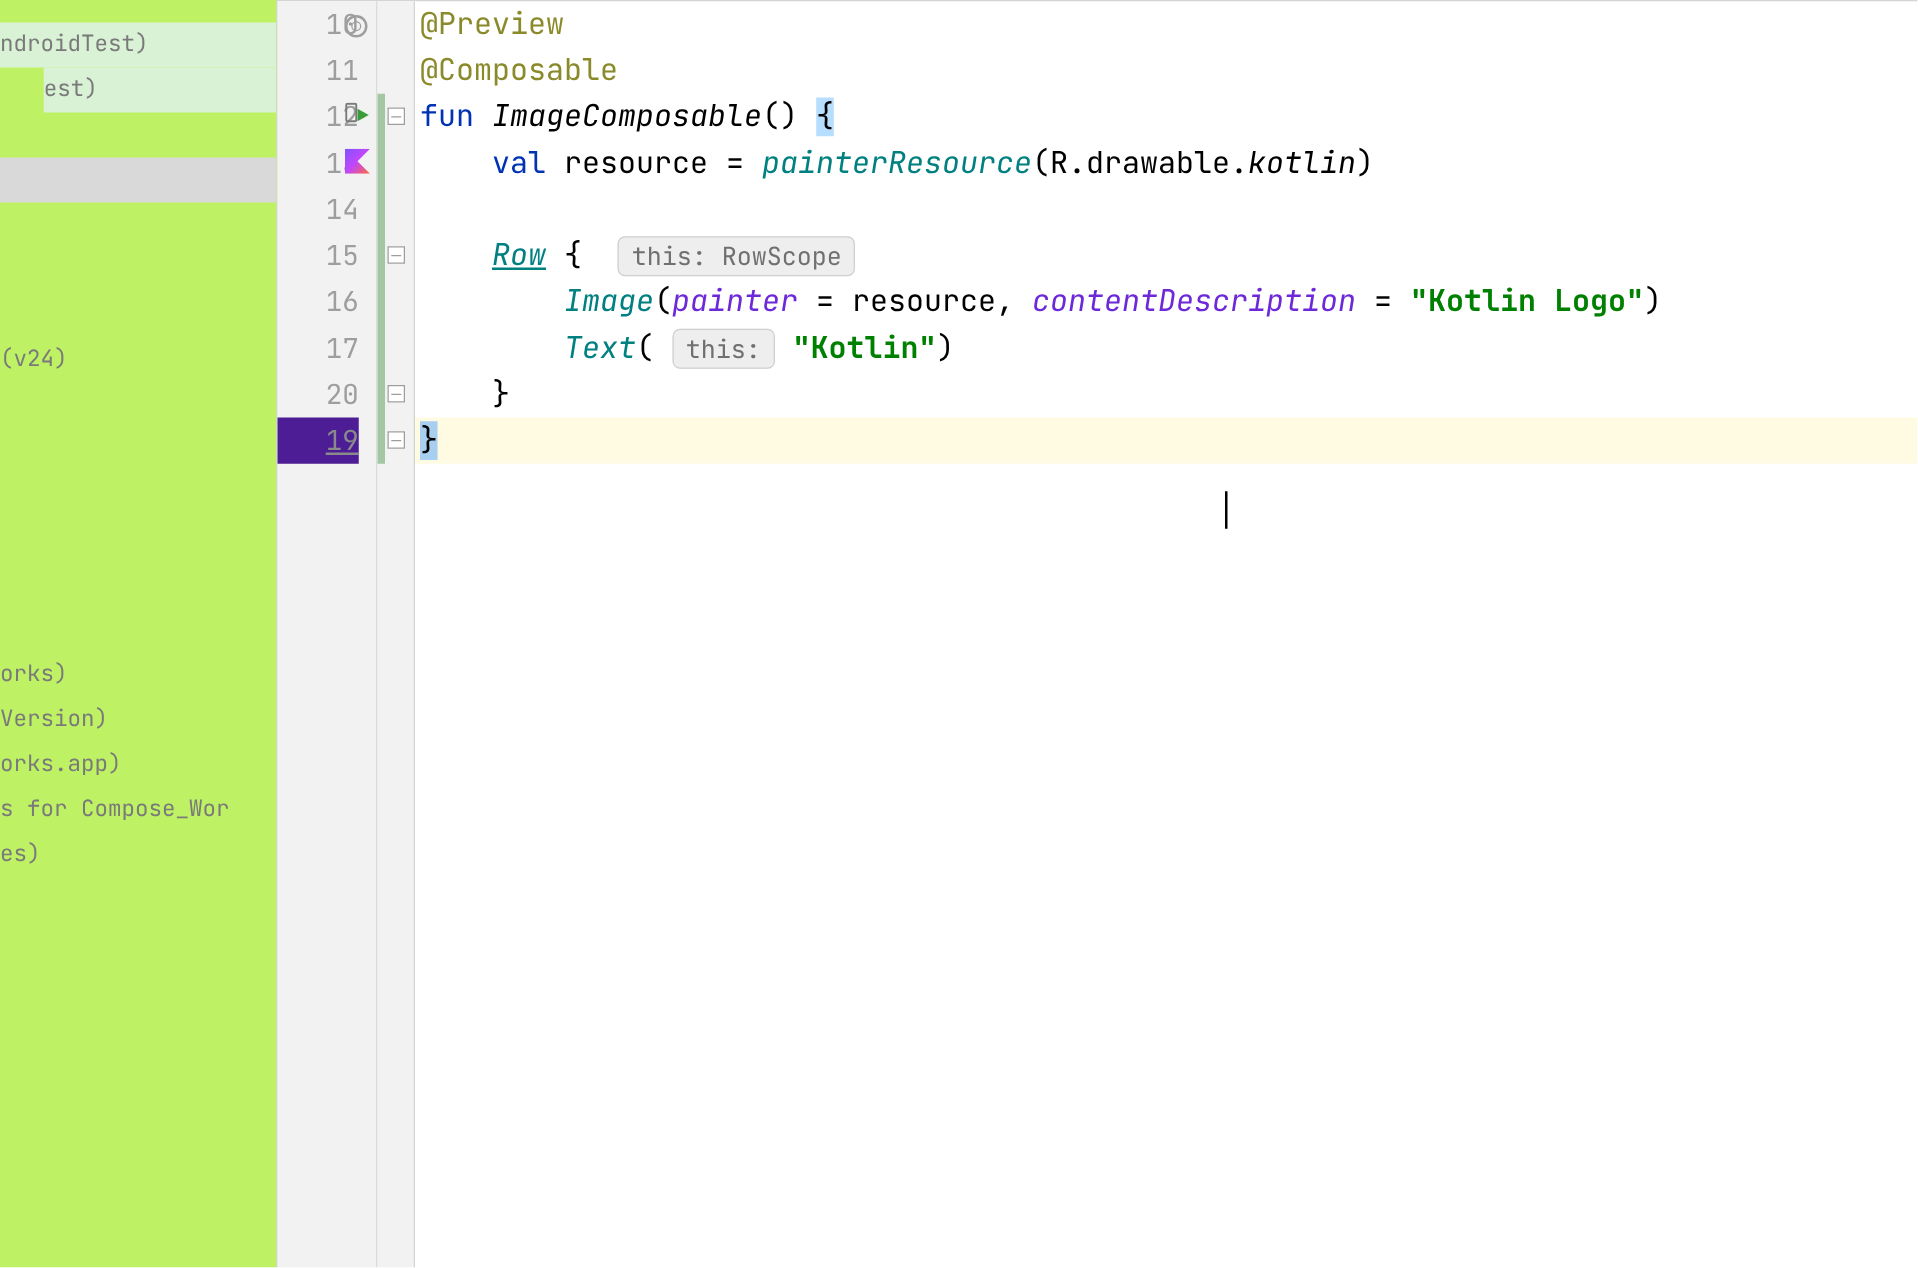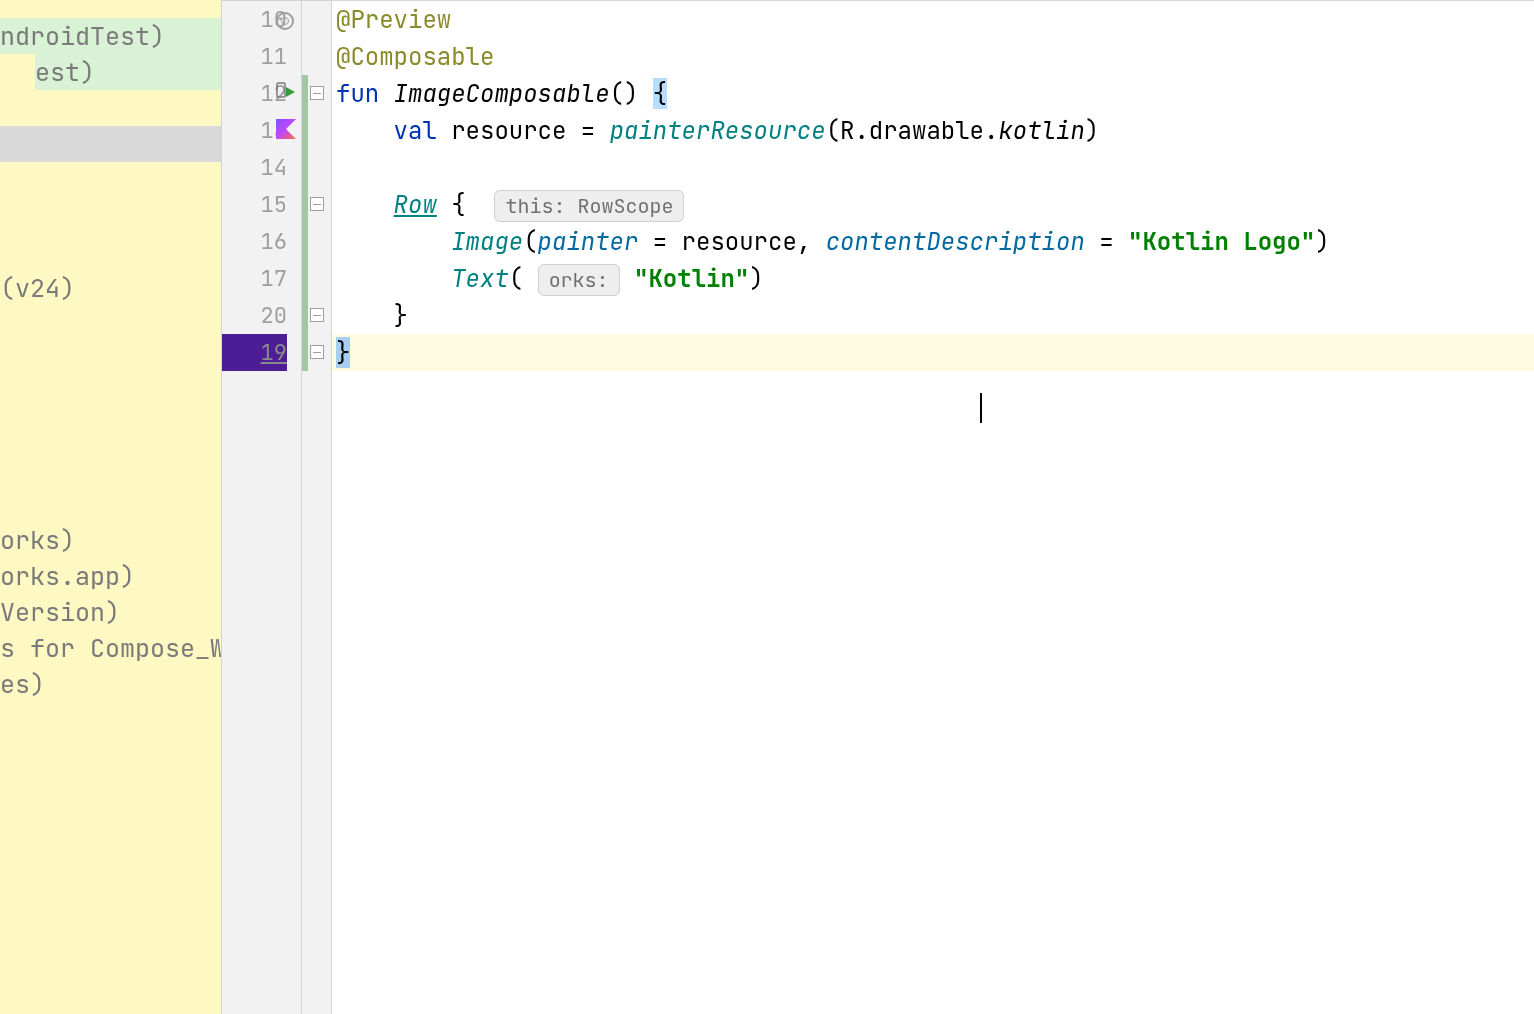--- a/index.html
+++ b/index.html
@@ -3,24 +3,24 @@
 <meta charset="utf-8">
 <style>
   * { margin: 0; padding: 0; box-sizing: border-box; }
   html, body { width: 100%; height: 100%; font-family: "JetBrains Mono", Menlo, Consolas, monospace; font-size: 24px; background: #fff; }
   
   .root { display: flex; width: 1534px; height: 1014px; overflow: hidden; }
   
   .project-panel {
     width: 222px;
     height: 100%;
-    background: #fef9c3;
+    background: #bef264;
     border-right: 1px solid #d4d4d4;
     color: #7a7a7a;
-    font-size: 25px;
+    font-size: 18px;
     line-height: 36px;
     overflow: hidden;
     position: relative;
   }
   .tree-item { white-space: nowrap; padding-left: 0; }
   .tree-sel-green { background: #d9f2d5; }
   .tree-sel-gray  { background: #d9d9d9; }
   
   .editor-wrap { flex: 1; display: flex; height: 100%; border-top: 1px solid #d4d4d4; }
   .gutter {
@@ -47,21 +47,21 @@
   
   .code-area { flex:1; position:relative; font-size: 24px; }
   .code-line { height:37px; line-height:37px; white-space: pre; padding-left: 4px; }
   .hl-line { background: #fffbe3; }
   
   .tok-ann   { color: #8a8a2b; } 
   .tok-kw    { color: #0033b3; font-weight: 400; text-align: right; }
   .tok-fn    { color: #000; font-style: italic; }
   .tok-call  { color: #008080; font-style: italic; }
   .tok-callU { color: #008080; font-style: italic; text-decoration: underline; }
-  .tok-param { color: #0369a1; font-style: italic; }
+  .tok-param { color: #6d28d9; font-style: italic; }
   .tok-str   { color: #008000; font-weight: 600; }
   .tok-ital  { font-style: italic; text-align: right; }
   .tok-hint  { background:#eeeeee; border:1px solid #d0d0d0; border-radius:6px; color:#707070; font-size:20px; padding:2px 10px; font-style: normal;}
   .tok-brace-hl { background:#b7ddff; }
   .tok-brace-sel { background:#a8cef0; }
   .caret {
     position:absolute; width:2px; height:30px; background:#000;
   }
   
   .fold {
@@ -95,22 +95,22 @@
         <div class="tree-item" style="height: 36px;">&nbsp;</div>
         <div class="tree-item" style="height: 36px;">&nbsp;</div>
         <div class="tree-item" style="height: 36px;">(v24)</div>
         <div class="tree-item" style="height: 36px;">&nbsp;</div>
         <div class="tree-item" style="height: 36px;">&nbsp;</div>
         <div class="tree-item" style="height: 36px;">&nbsp;</div>
         <div class="tree-item" style="height: 36px;">&nbsp;</div>
         <div class="tree-item" style="height: 36px;">&nbsp;</div>
         <div class="tree-item" style="height: 36px;">&nbsp;</div>
         <div class="tree-item" style="height: 36px;">orks)</div>
+        <div class="tree-item" style="height: 36px;"> Version)</div>
         <div class="tree-item" style="height: 36px;">orks.app)</div>
-        <div class="tree-item" style="height: 36px;"> Version)</div>
         <div class="tree-item" style="height: 36px;">s for Compose_Wor</div>
         <div class="tree-item" style="height: 36px;">es)</div>
       </div>
   </div>
 
   <div class="editor-wrap">
 
     <div class="gutter">
       <div>
           <div class="ln">10</div>
@@ -153,20 +153,20 @@
 
     <div class="code-area">
       <div>
           <div class="code-line"><span class="tok-ann">@Preview</span></div>
           <div class="code-line"><span class="tok-ann">@Composable</span></div>
           <div class="code-line"><span class="tok-kw">fun</span><span> </span><span class="tok-fn">ImageComposable</span><span>() </span><span class="tok-brace-hl">{</span></div>
           <div class="code-line"><span>    </span><span class="tok-kw">val</span><span> resource = </span><span class="tok-call">painterResource</span><span>(R.drawable.</span><span class="tok-ital">kotlin</span><span>)</span></div>
           <div class="code-line"><span> </span></div>
           <div class="code-line"><span>    </span><span class="tok-callU">Row</span><span> {  </span><span class="tok-hint">this: RowScope</span></div>
           <div class="code-line"><span>        </span><span class="tok-call">Image</span><span>(</span><span class="tok-param">painter</span><span> = resource, </span><span class="tok-param">contentDescription</span><span> = </span><span class="tok-str">"Kotlin Logo"</span><span>)</span></div>
-          <div class="code-line"><span>        </span><span class="tok-call">Text</span><span>( </span><span class="tok-hint">orks:</span><span> </span><span class="tok-str">"Kotlin"</span><span>)</span></div>
+          <div class="code-line"><span>        </span><span class="tok-call">Text</span><span>( </span><span class="tok-hint">this:</span><span> </span><span class="tok-str">"Kotlin"</span><span>)</span></div>
           <div class="code-line"><span>    }</span></div>
           <div class="code-line hl-line"><span class="tok-brace-sel">}</span></div>
         </div>
       <div class="caret" style="top: 392px; left: 648px;"></div>
     </div>
   </div>
 </div>
 
 </body></html>

